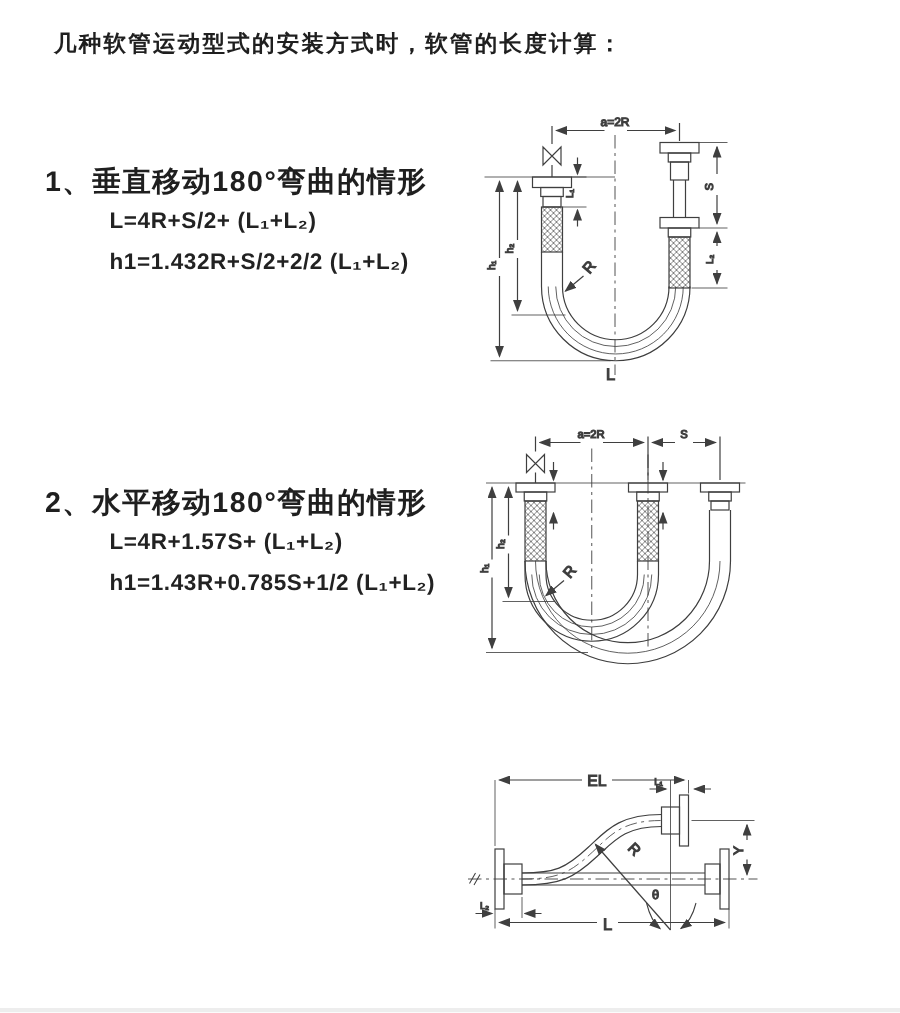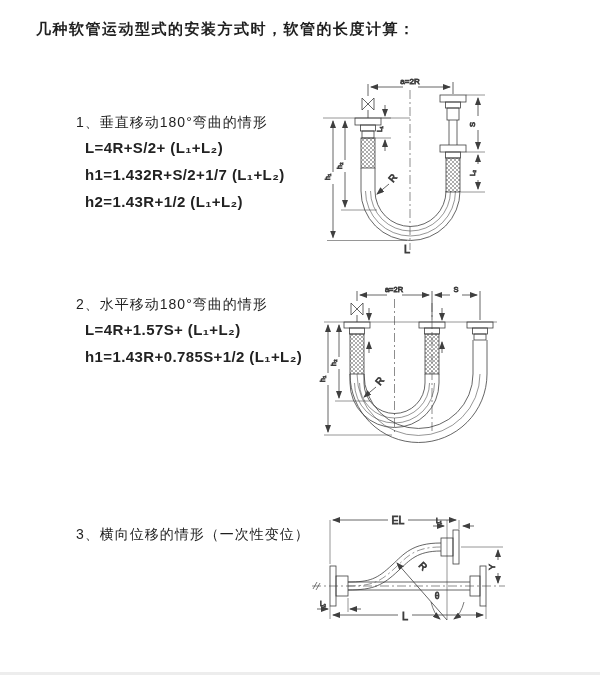--- a/index.html
+++ b/index.html
@@ -7,58 +7,56 @@
     width:600px;height:675px;position:relative;background:#ffffff;
     font-family:"Liberation Sans","DejaVu Sans",sans-serif;
     color:#1f1f1f;overflow:hidden;
   }
   .page-title{
     position:absolute;left:36px;top:20px;
     font-size:15px;font-weight:bold;letter-spacing:1.5px;white-space:nowrap;text-align:right;
   }
   .section{position:absolute;left:0;width:320px;}
   .sec-heading{
-    padding-left:76px;font-size:14px;font-weight:normal;letter-spacing:1px;
+    padding-left:30px;font-size:19px;font-weight:bold;letter-spacing:1px;
     line-height:20px;margin:0 0 8px 0;white-space:nowrap;
   }
   .formula{
     padding-left:73px;font-size:15px;font-weight:bold;letter-spacing:.4px;
-    line-height:16px;margin:0 0 11px 12px;white-space:nowrap;color:#222;
+    line-height:16px;margin:0 0 11px 0;white-space:nowrap;color:#222;
   }
   #section-1{top:112px;}
-  #section-2{top:294px;}
+  #section-2{top:326px;}
   #section-3{top:524px;}
   .diag{position:absolute;}
   #diag1{left:315px;top:72px;}
   #diag2{left:312px;top:283px;}
   #diag3{left:300px;top:502px;}
   svg{display:block;}
   svg text{font-family:"Liberation Sans","DejaVu Sans",sans-serif;fill:#2e2e2e;}
   .bottom-edge{position:absolute;left:0;bottom:0;width:600px;height:3px;background:#ededed;}
 </style>
 </head>
 <body>
 
 <div class="page-title">几种软管运动型式的安装方式时，软管的长度计算：</div>
 
 <div class="section" id="section-1">
   <div class="sec-heading">1、垂直移动180°弯曲的情形</div>
   <div class="formula">L=4R+S/2+ (L₁+L₂)</div>
-  <div class="formula">h1=1.432R+S/2+1/7 (L₁+L₂)</div>
-  <div class="formula">h2=1.43R+1/2 (L₁+L₂)</div>
+  <div class="formula">h1=1.432R+S/2+2/2 (L₁+L₂)</div>
 </div>
 
 <div class="section" id="section-2">
   <div class="sec-heading">2、水平移动180°弯曲的情形</div>
   <div class="formula">L=4R+1.57S+ (L₁+L₂)</div>
   <div class="formula">h1=1.43R+0.785S+1/2 (L₁+L₂)</div>
 </div>
 
 <div class="section" id="section-3">
-  <div class="sec-heading">3、横向位移的情形（一次性变位）</div>
 </div>
 
 <div class="diag" id="diag1">
 <svg width="270" height="185" viewBox="0 0 270 185" stroke="#3f3f3f" stroke-width="0.8" fill="none">
   <defs>
     <pattern id="hatch1" patternUnits="userSpaceOnUse" width="4" height="4">
       <path d="M0,4 L4,0 M0,0 L4,4" stroke="#5a5a5a" stroke-width="0.5"></path>
     </pattern>
     <marker id="ar1" markerWidth="8" markerHeight="6" refX="7" refY="3" orient="auto" markerUnits="userSpaceOnUse">
       <path d="M0,0 L8,3 L0,6 Z" fill="#3f3f3f" stroke="none"></path>

